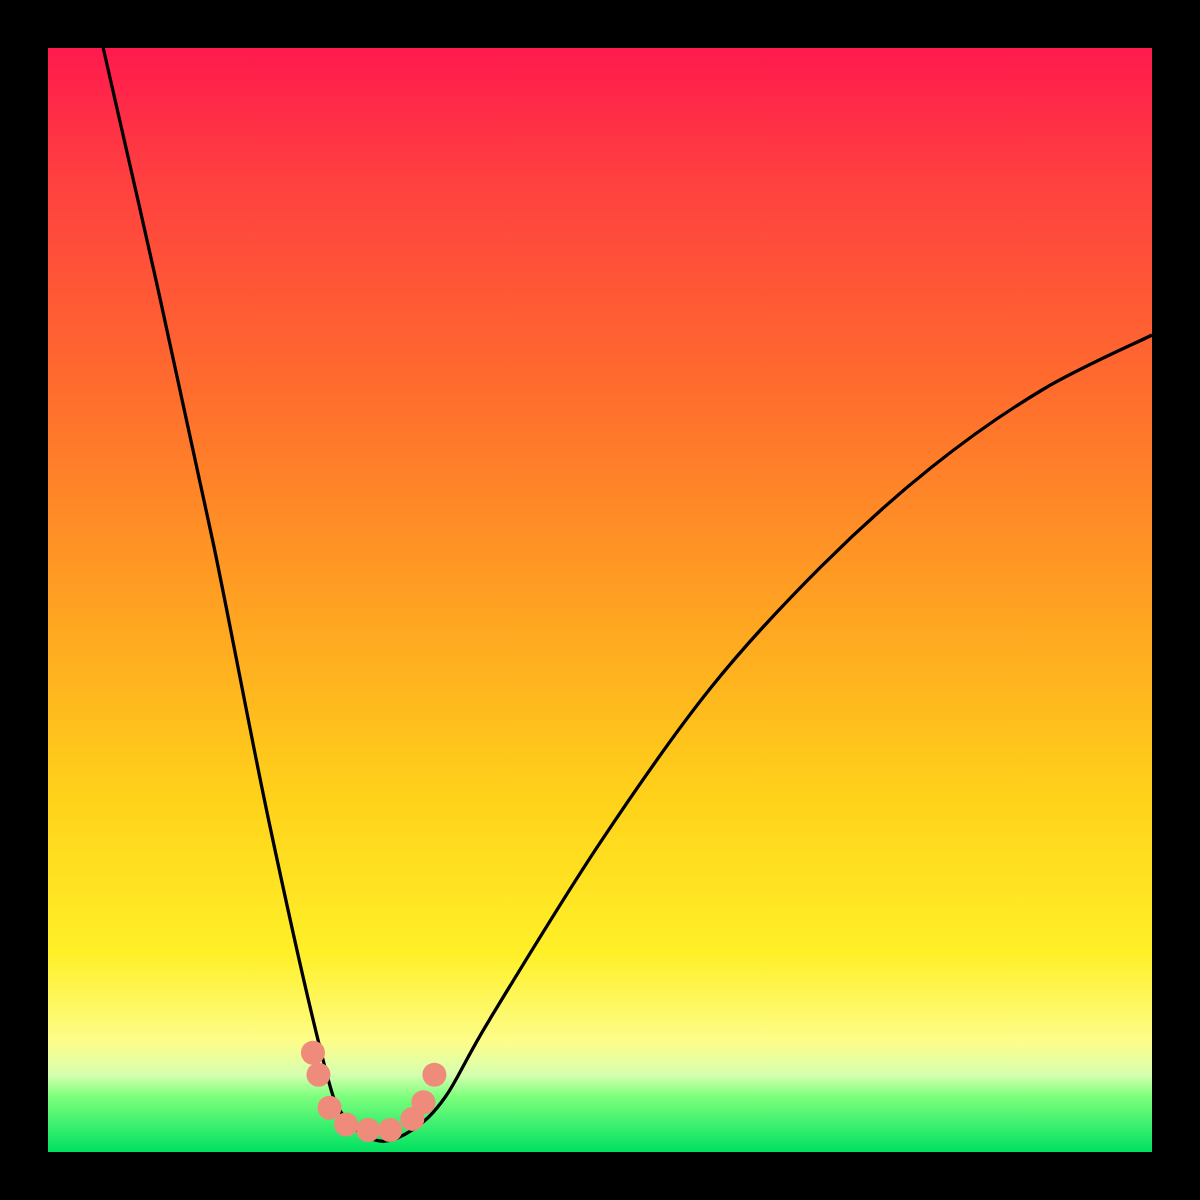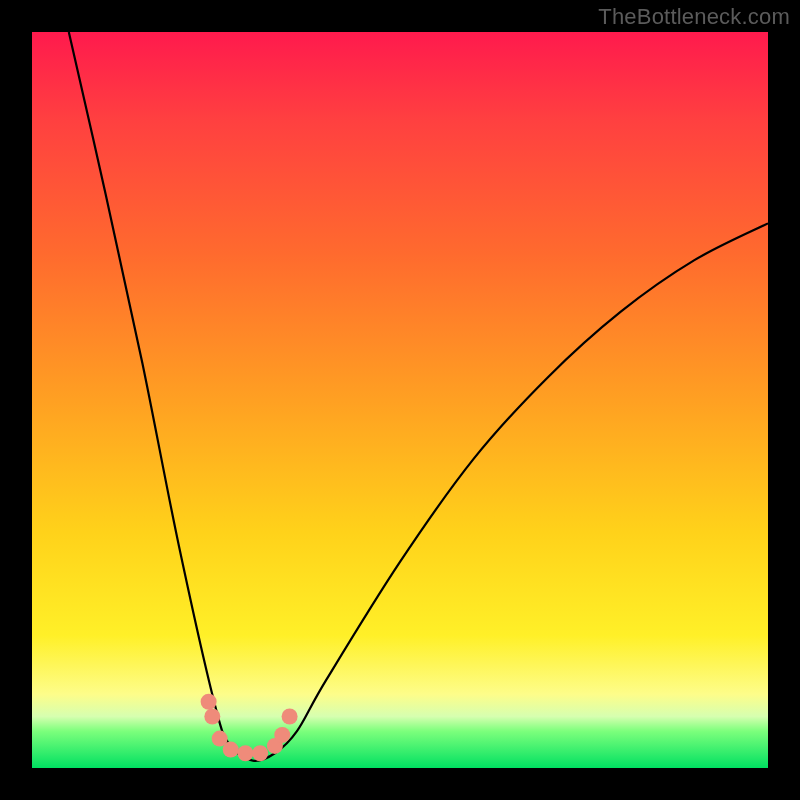--- a/index.html
+++ b/index.html
@@ -62,21 +62,20 @@
     color: #5b5b5b;
     font-size: 22px;
     letter-spacing: 0.2px;
     font-weight: 500;
   }
 </style>
 </head>
 <body>
 
 <div class="frame">
-  <div class="watermark">TheBottleneck.com</div>
 
   <div class="plot">
     <div class="gradient"></div>
     <svg class="curve" viewBox="0 0 736 736" preserveAspectRatio="none">
       <path d="M 36.800000000000004,0 C 42.93333333333334,26.98666666666666 61.33333333333334,106.71999999999997 73.60000000000001,161.91999999999996 C 85.86666666666667,217.11999999999995 98.13333333333333,272.32 110.39999999999999,331.2 C 122.66666666666666,390.08 134.93333333333334,457.54666666666674 147.20000000000002,515.2 C 159.4666666666667,572.8533333333334 175.41333333333333,644 184,677.12 C 192.58666666666667,710.24 192.5866666666667,705.3333333333333 198.72000000000003,713.92 C 204.85333333333335,722.5066666666667 213.44,727.4133333333333 220.79999999999998,728.64 C 228.15999999999997,729.8666666666667 235.52000000000004,726.1866666666666 242.88000000000002,721.28 C 250.24,716.3733333333333 256.37333333333333,711.4666666666667 264.96,699.2 C 273.5466666666666,686.9333333333334 277.2266666666667,675.8933333333334 294.40000000000003,647.6800000000001 C 311.5733333333334,619.4666666666667 343.4666666666667,566.72 368,529.92 C 392.5333333333333,493.11999999999995 417.06666666666666,457.5466666666667 441.59999999999997,426.88 C 466.13333333333327,396.2133333333333 490.6666666666666,370.45333333333326 515.1999999999999,345.91999999999996 C 539.7333333333332,321.38666666666666 564.2666666666668,299.3066666666667 588.8000000000001,279.68 C 613.3333333333334,260.05333333333334 637.8666666666667,242.88000000000002 662.4,228.16000000000003 C 686.9333333333333,213.44000000000003 723.7333333333333,197.49333333333334 736,191.36" fill="none" stroke="#000" stroke-width="2.2"></path>
       <g>
           <circle cx="176.64" cy="669.76" r="8" fill="#ef8b7a"></circle>
           <circle cx="180.32" cy="684.48" r="8" fill="#ef8b7a"></circle>
           <circle cx="187.68" cy="706.56" r="8" fill="#ef8b7a"></circle>
           <circle cx="198.72000000000003" cy="717.6" r="8" fill="#ef8b7a"></circle>

